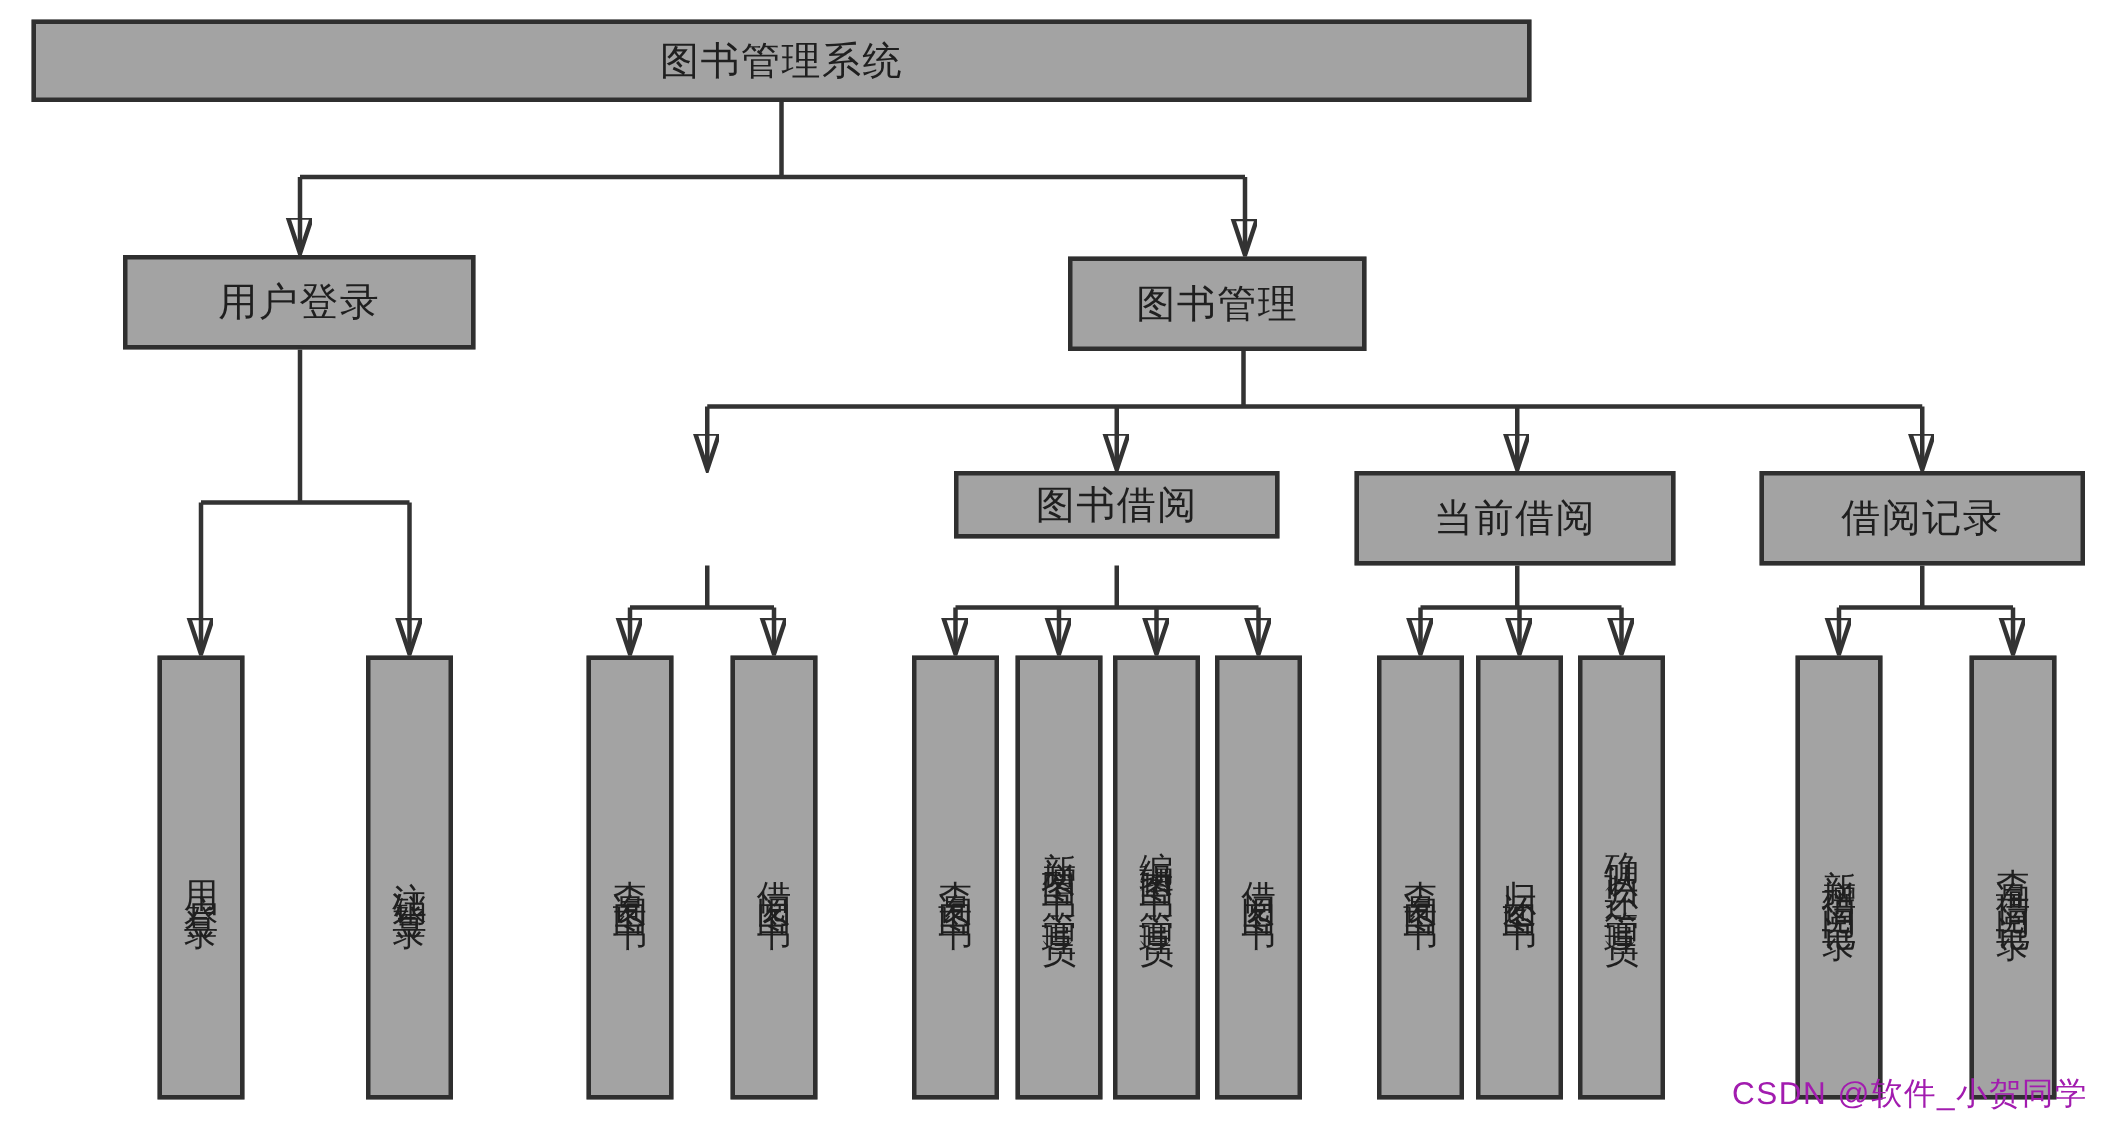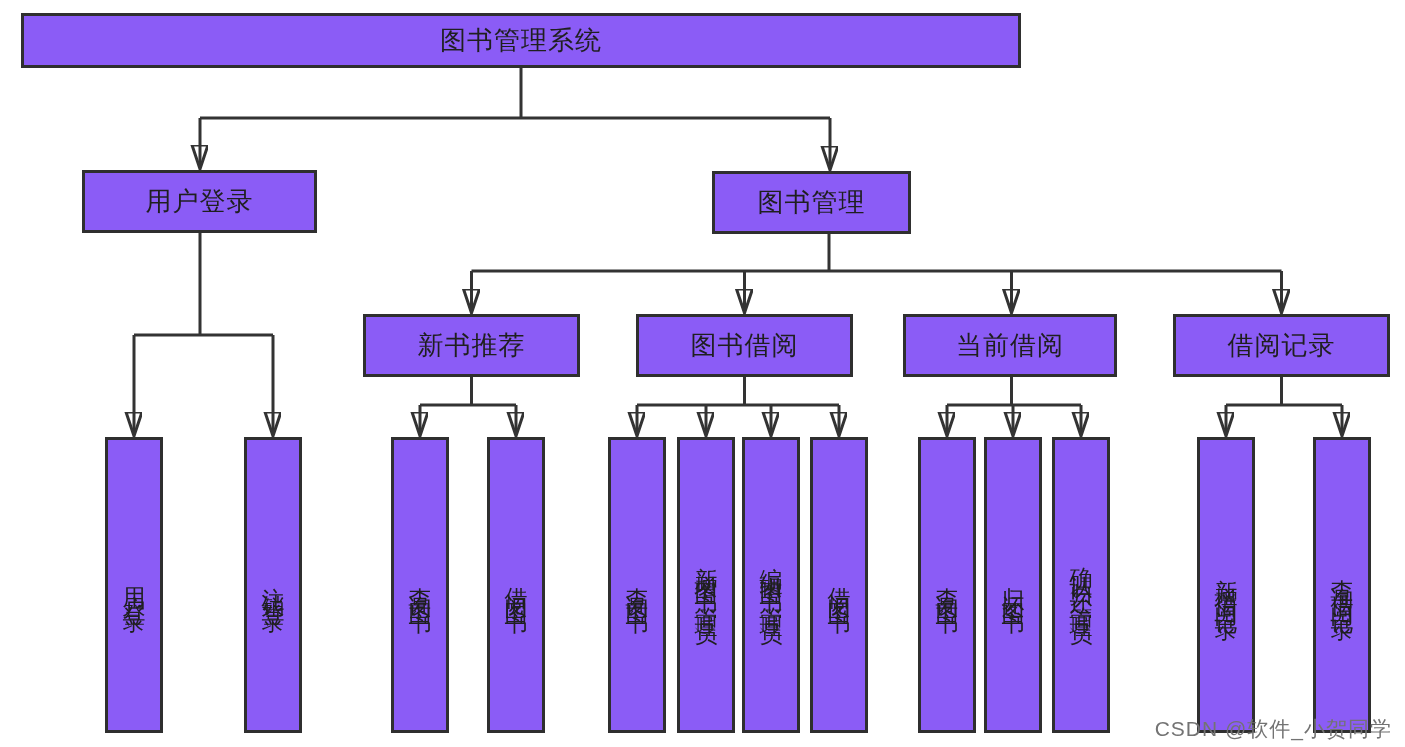--- a/index.html
+++ b/index.html
@@ -23,21 +23,21 @@
   }
   .connectors path {
     stroke: #333333;
     stroke-width: 3;
     fill: none;
   }
   .box {
     position: absolute;
     box-sizing: border-box;
     border: 3px solid #2f2f2f;
-    background: #8b5cf6;
+    background: #a3a3a3;
     display: flex;
     align-items: center;
     justify-content: center;
     color: #1f1f1f;
   }
   .node {
     font-size: 26px;
     letter-spacing: 1px;
   }
   .leaf {
@@ -48,21 +48,21 @@
     text-orientation: mixed;
     letter-spacing: 8px;
     line-height: 1;
     white-space: nowrap;
   }
   .watermark {
     position: absolute;
     right: 13px;
     bottom: 4px;
     font-size: 21px;
-    color: #737373;
+    color: #a21caf;
     letter-spacing: 1px;
     z-index: 5;
   }
 </style>
 </head>
 <body>
 
 <div class="canvas">
 
   <svg class="connectors" viewBox="0 0 1405 747" xmlns="http://www.w3.org/2000/svg">
@@ -124,24 +124,21 @@
     <span>图书管理系统</span>
   </div>
 
   <div class="box node" style="left:82px; top:170px; width:235px; height:63px;">
     <span>用户登录</span>
   </div>
   <div class="box node" style="left:712px; top:171px; width:199px; height:63px;">
     <span>图书管理</span>
   </div>
 
-  <div class="box node" style="left:363px; top:314px; width:217px; height:63px;">
-    <span>新书推荐</span>
-  </div>
-  <div class="box node" style="left:636px; top:314px; width:217px; height:63px;">
+  <div class="box node" style="left:636px; top:314px; width:217px; height:45px;">
     <span>图书借阅</span>
   </div>
   <div class="box node" style="left:903px; top:314px; width:214px; height:63px;">
     <span>当前借阅</span>
   </div>
   <div class="box node" style="left:1173px; top:314px; width:217px; height:63px;">
     <span>借阅记录</span>
   </div>
 
   <div class="box leaf" style="left:105px; top:437px; width:58px; height:296px;">

